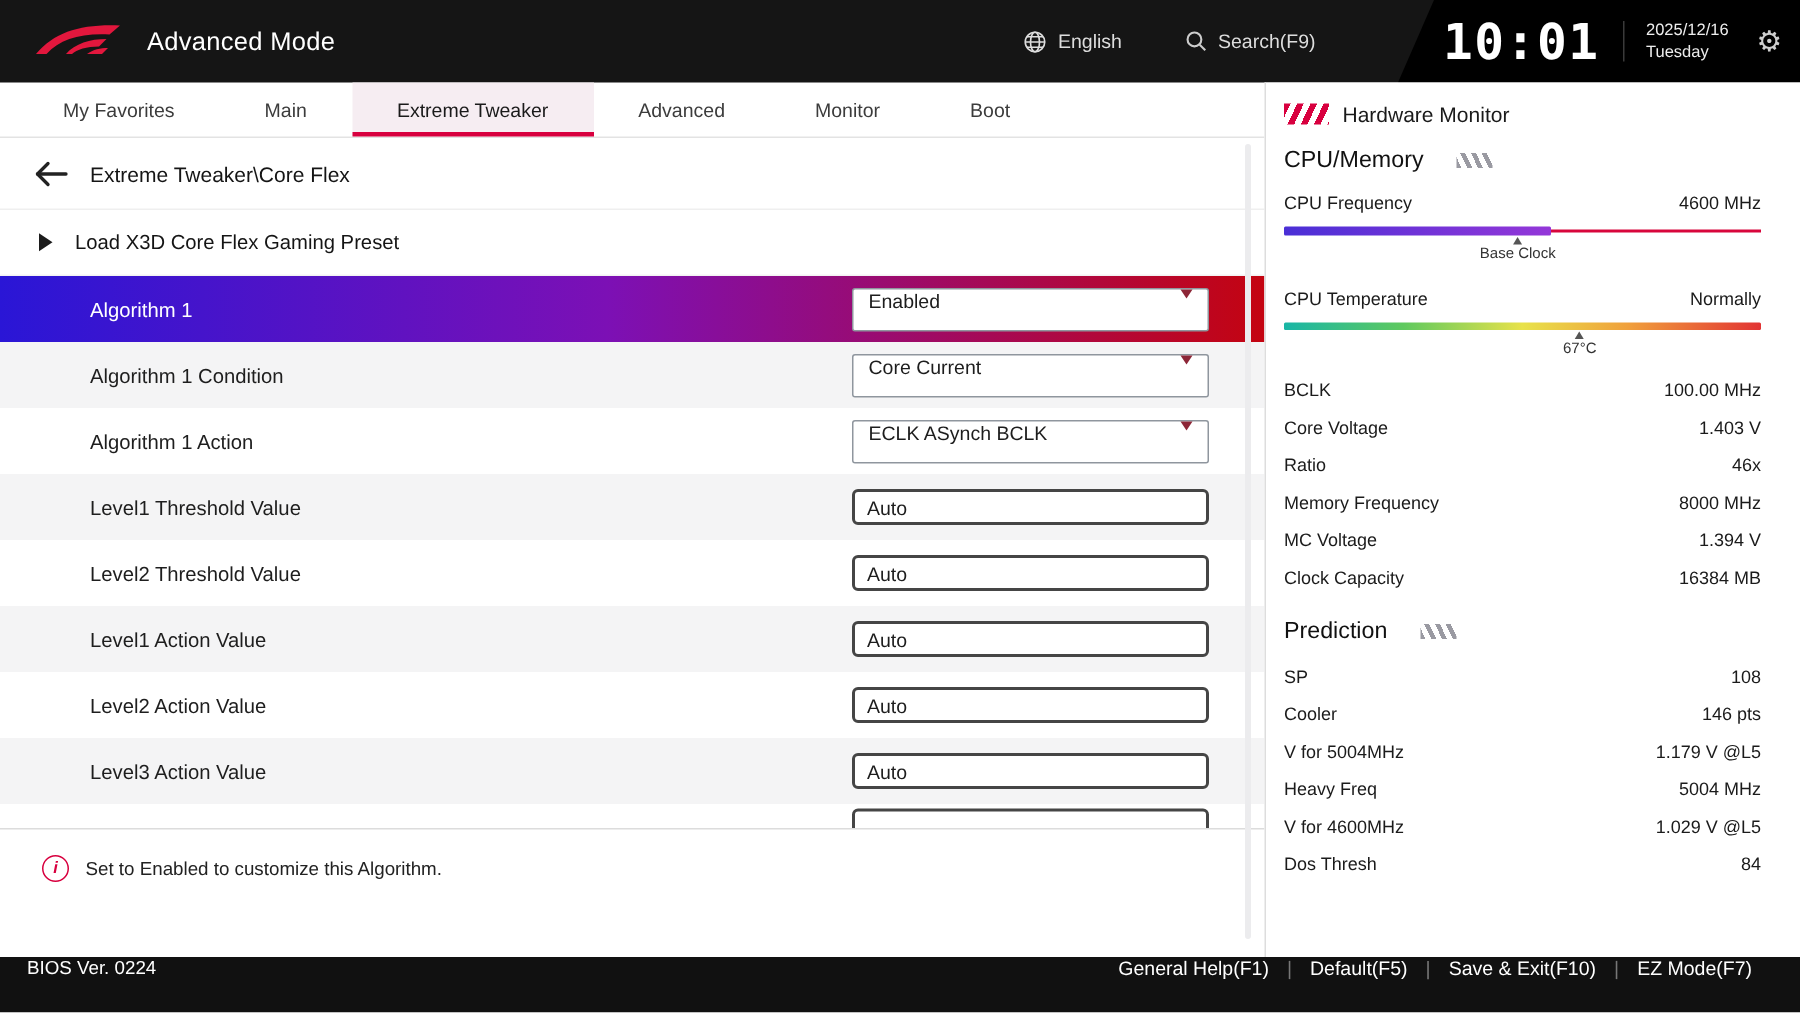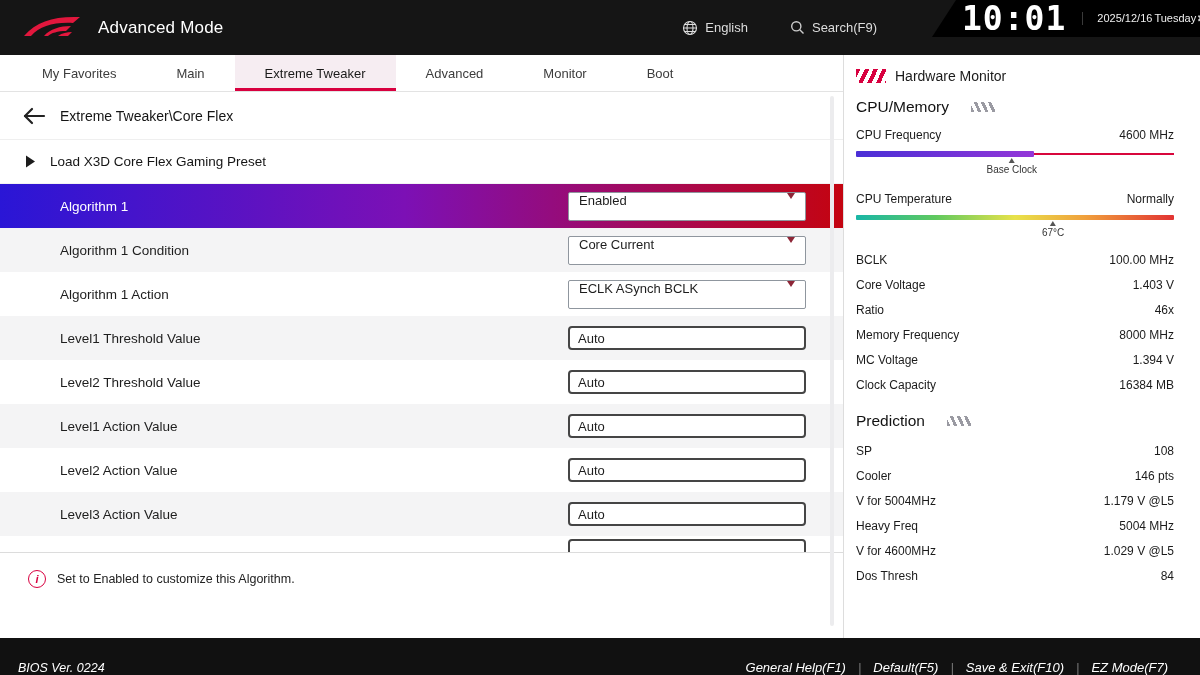--- a/index.html
+++ b/index.html
@@ -5,25 +5,25 @@
   * { margin:0; padding:0; box-sizing:border-box; }
   html,body { width:1200px; height:675px; overflow:hidden; }
   body { font-family:"Liberation Sans", sans-serif; background:#fff; color:#1c1c1c; position:relative; }
 
   
   .topbar { height:55px; background:#151515; display:flex; align-items:center; position:relative; padding-right:275px; }
   .rog-logo { margin-left:22px; display:flex; align-items:center; }
   .app-title { color:#fff; font-size:17px; margin-left:16px; letter-spacing:.2px; }
   .top-group { margin-left:auto; display:flex; align-items:center; gap:42px; margin-right:48px; }
   .top-item { display:flex; align-items:center; gap:7px; color:#ddd; font-size:13px; cursor:pointer; }
-  .clock-block { position:absolute; right:0; top:0; height:37px; width:268px; background:#000;
+  .clock-block { position:absolute; right:0; top:0; height:55px; width:268px; background:#000;
                  clip-path:polygon(24px 0, 100% 0, 100% 100%, 0 100%);
                  display:flex; align-items:center; padding-left:30px; }
   .clock-time { font-family:"DejaVu Sans Mono", monospace; font-weight:bold; font-size:33px; color:#fff; letter-spacing:1px; }
-  .clock-date { margin-left:16px; padding-left:14px; border-left:1px solid #3a3a3a; display:flex; gap:2px;justify-content:center; }
+  .clock-date { margin-left:16px; padding-left:14px; border-left:1px solid #3a3a3a; display:flex; flex-direction:column; gap:2px;justify-content:center; }
   .clock-date span { color:#eee; font-size:11px; line-height:1.1; }
   .gear { margin-left:auto; margin-right:12px; color:#cfcfcf; font-size:19px; cursor:pointer; }
   .gear::before { content:"⚙"; }
 
   
   .content { display:flex; height:583px; }
   .left-col { width:843px; display:flex; flex-direction:column; background:#fff; }
   .right-col { flex:1; background:#fff; border-left:1px solid #ddd; position:relative; }
 
   
@@ -81,21 +81,21 @@
   .marker { position:absolute; transform:translateX(-50%); display:flex; flex-direction:column; align-items:center; }
   .marker::before { content:""; width:0; height:0; border-left:3.5px solid transparent; border-right:3.5px solid transparent; border-bottom:5px solid #555; margin-bottom:1px; }
   .marker span { font-size:10px; color:#333; white-space:nowrap; }
 
   .stat-row { display:flex; justify-content:space-between; padding:5.5px 26px 5.5px 12px; font-size:12px; color:#1b1b1b; }
   .stat-row .val { text-align:right; }
   .stats-block { margin-top:4px; }
   .prediction-block { margin-top:10px; }
 
   
-  .footer { height:37px; background:#111; display:flex; align-items:flex-end; justify-content:space-between; padding:0 20px 0 18px;font-style:italic; }
+  .footer { height:37px; background:#111; display:flex; align-items:flex-start; justify-content:space-between; padding:0 20px 0 18px; }
   .bios-ver { color:#fff; font-size:12.5px; }
   .footer-actions { display:flex; align-items:center; }
   .footer-action { color:#fff; font-size:13px; padding:0 12px; cursor:pointer; white-space:nowrap; }
   .footer-sep { color:#777; font-size:13px; }
 
   svg { display:block; }
 </style>
 </head>
 <body>
 

